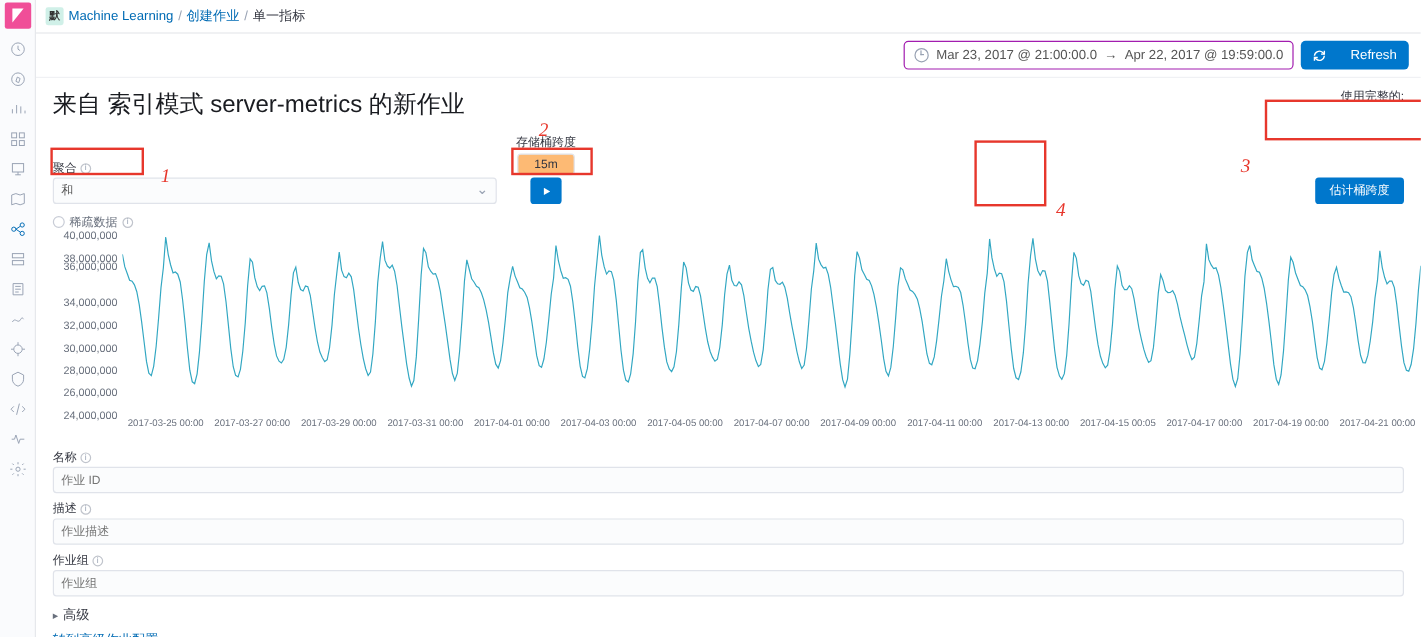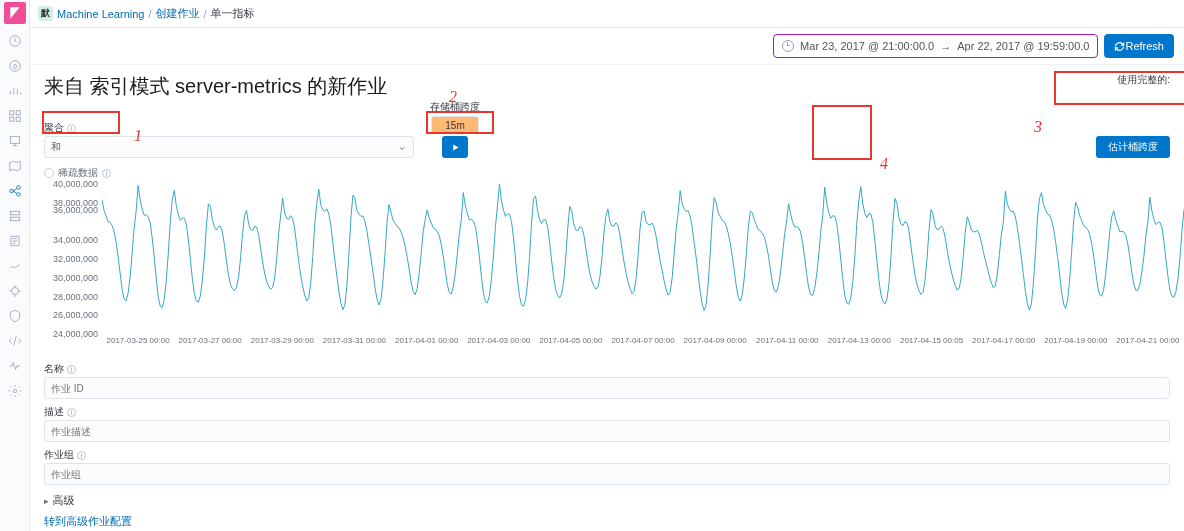--- a/index.html
+++ b/index.html
@@ -14,23 +14,23 @@
 .bc-row { display: flex; align-items: center; height: 28px; border-bottom: 1px solid #e6e8ec; padding: 0 8px; gap:4px;}
 .bc-badge { background:#d0f0e8; color:#333; font-size:9px; padding:1px 3px; border-radius:2px; font-weight:600;}
 .bc-item { color:#006bb4; font-size:11px; }
 .bc-sep { color:#98a2b3; font-size:11px;}
 .bc-last { color:#343741; font-size:11px;}
 .toolbar { display:flex; align-items:center; justify-content:flex-end; padding: 6px 10px; gap:6px; border-bottom:1px solid #f0f1f4;}
 .timepick { display:flex; align-items:center; border:1px solid #a21caf; border-radius:4px; height:24px; padding:0 8px; font-size:11px; color:#555; gap:6px;}
 .clockicon { width:12px;height:12px; border:1.2px solid #98a2b3; border-radius:50%; position:relative;}
 .clockicon::after{content:'';position:absolute;width:3px;height:1px;background:#98a2b3;top:4px;left:4px;}
 .clockicon::before{content:'';position:absolute;width:1px;height:4px;background:#98a2b3;top:1px;left:4px;}
-.btn-refresh { background:#0077cc; color:#fff; border:none; border-radius:4px; height:24px; padding:0 10px; font-size:11px; display:flex; align-items:center; gap:0; cursor:pointer;}
+.btn-refresh { background:#0077cc; color:#fff; border:none; border-radius:4px; height:24px; padding:0 10px; font-size:11px; display:flex; align-items:center; gap:20px; cursor:pointer;}
 .content { padding: 8px 14px 10px 14px; }
-.titlerow { display:flex; align-items:flex-start; justify-content:space-between; margin-bottom:0;}
+.titlerow { display:flex; align-items:flex-start; justify-content:space-between; margin-bottom:12px;}
 .pagetitle { font-size:20px; font-weight:400; color:#1a1c21;}
 .rightinfo { display:flex; flex-direction:column; align-items:flex-end; gap:2px;}
 .inforow { font-size:10px; display:flex; align-items:center; gap:6px;}
 .btn-use { background:#0077cc; color:#fff; border:none; border-radius:3px; height:22px; padding:0 8px; font-size:10px; cursor:pointer;}
 .row-fields { display:flex; gap:14px; align-items:flex-end; }
 .field { display:flex; flex-direction:column; gap:1px; position:relative;}
 .field-label { font-size:10px; color:#343741; display:flex; align-items:center; gap:3px;}
 .infodot { width:9px;height:9px;border:1px solid #c0c4cc; border-radius:50%; font-size:7px; display:flex; align-items:center; justify-content:center; color:#98a2b3;}
 .sel { border:1px solid #e0e3ea; background:#fbfcfd; height:22px; display:flex; align-items:center; padding:0 20px 0 6px; font-size:10px; color:#555; border-radius:3px; position:relative;}
 .sel::after { content:'⌄'; position:absolute; right:6px; color:#98a2b3; font-size:12px; top:2px;}

